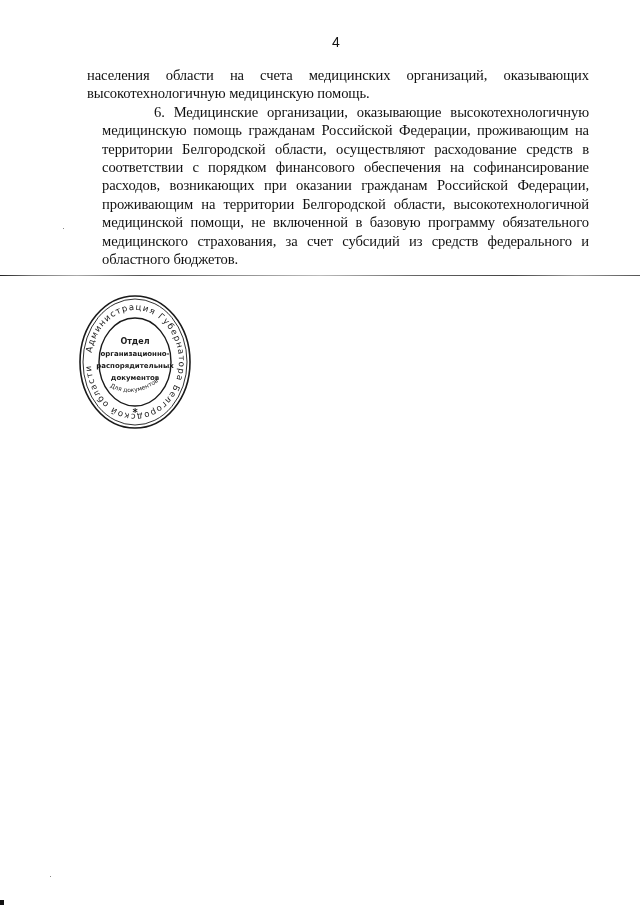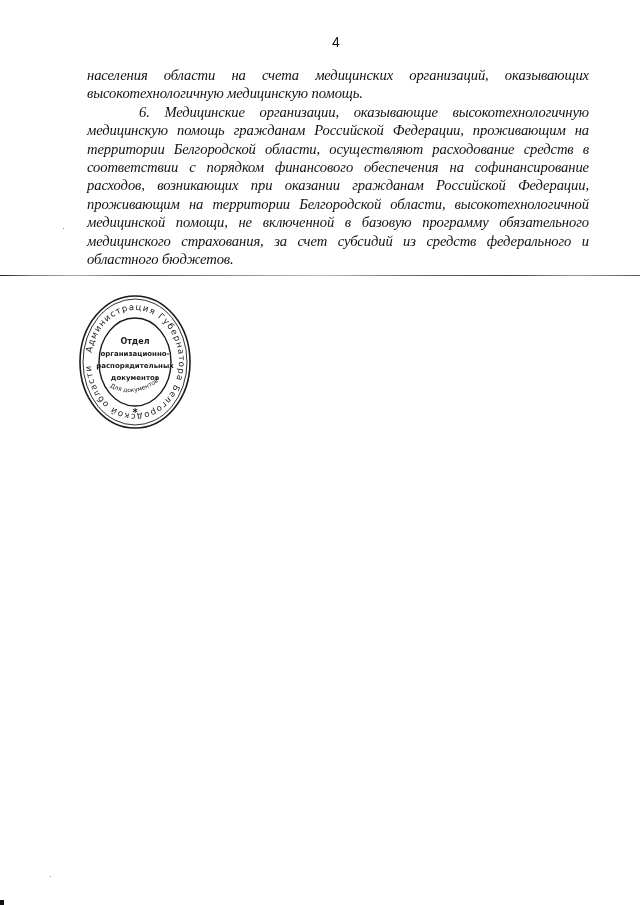--- a/index.html
+++ b/index.html
@@ -27,27 +27,27 @@
     }
     .body-text {
       position: absolute;
       top: 66px;
       left: 87px;
       width: 502px;
       font-size: 14.6px;
       line-height: 18.4px;
       text-align: justify;
       letter-spacing: -0.1px;
-      font-style: italic;
     }
     .body-text p {
       margin: 0;
     }
     .body-text p.indent {
       text-indent: 52px;
+      margin-left: 15px;
     }
     .separator {
       position: absolute;
       top: 275px;
       left: 0;
       width: 640px;
       height: 1px;
       background: linear-gradient(to right, #222 0%, #777 5%, #aaa 12%, #555 22%, #888 35%, #bbb 50%, #666 65%, #444 80%, #999 90%, #555 100%);
     }
     .stamp {

